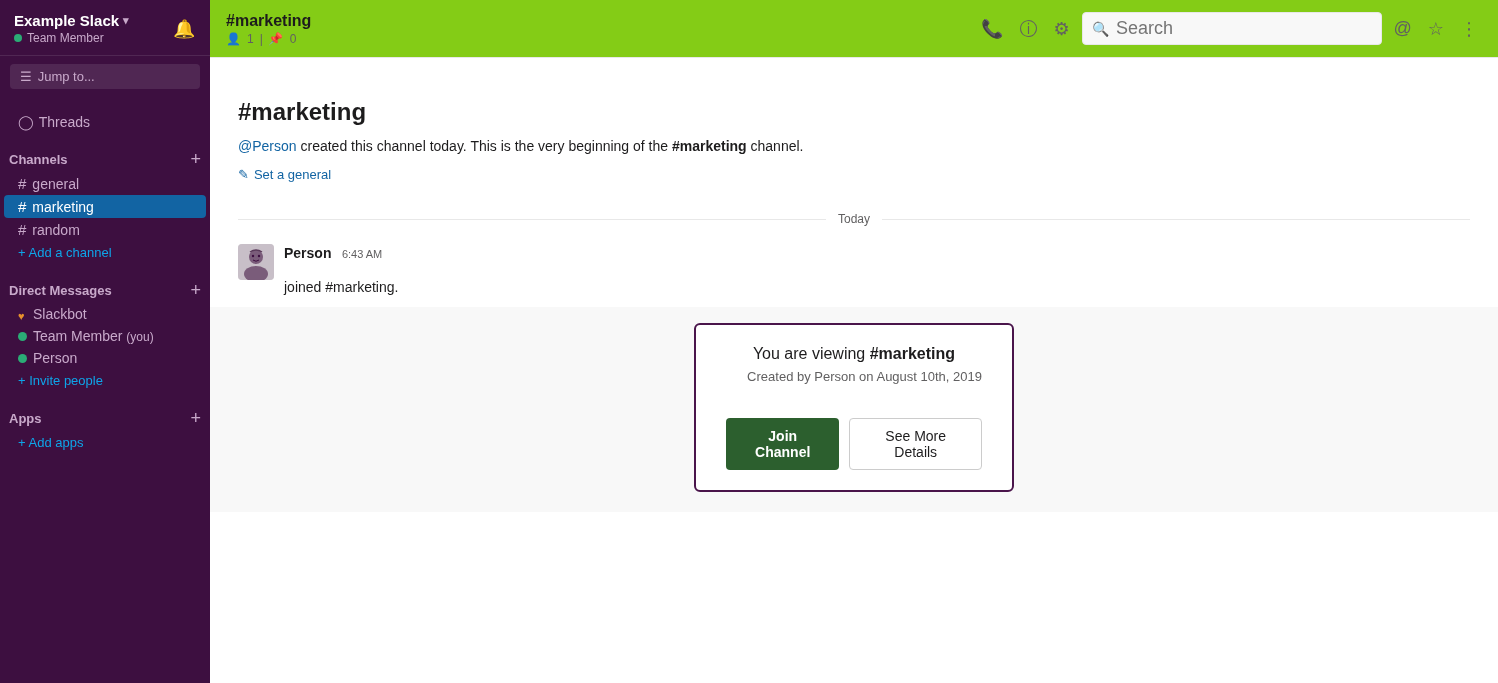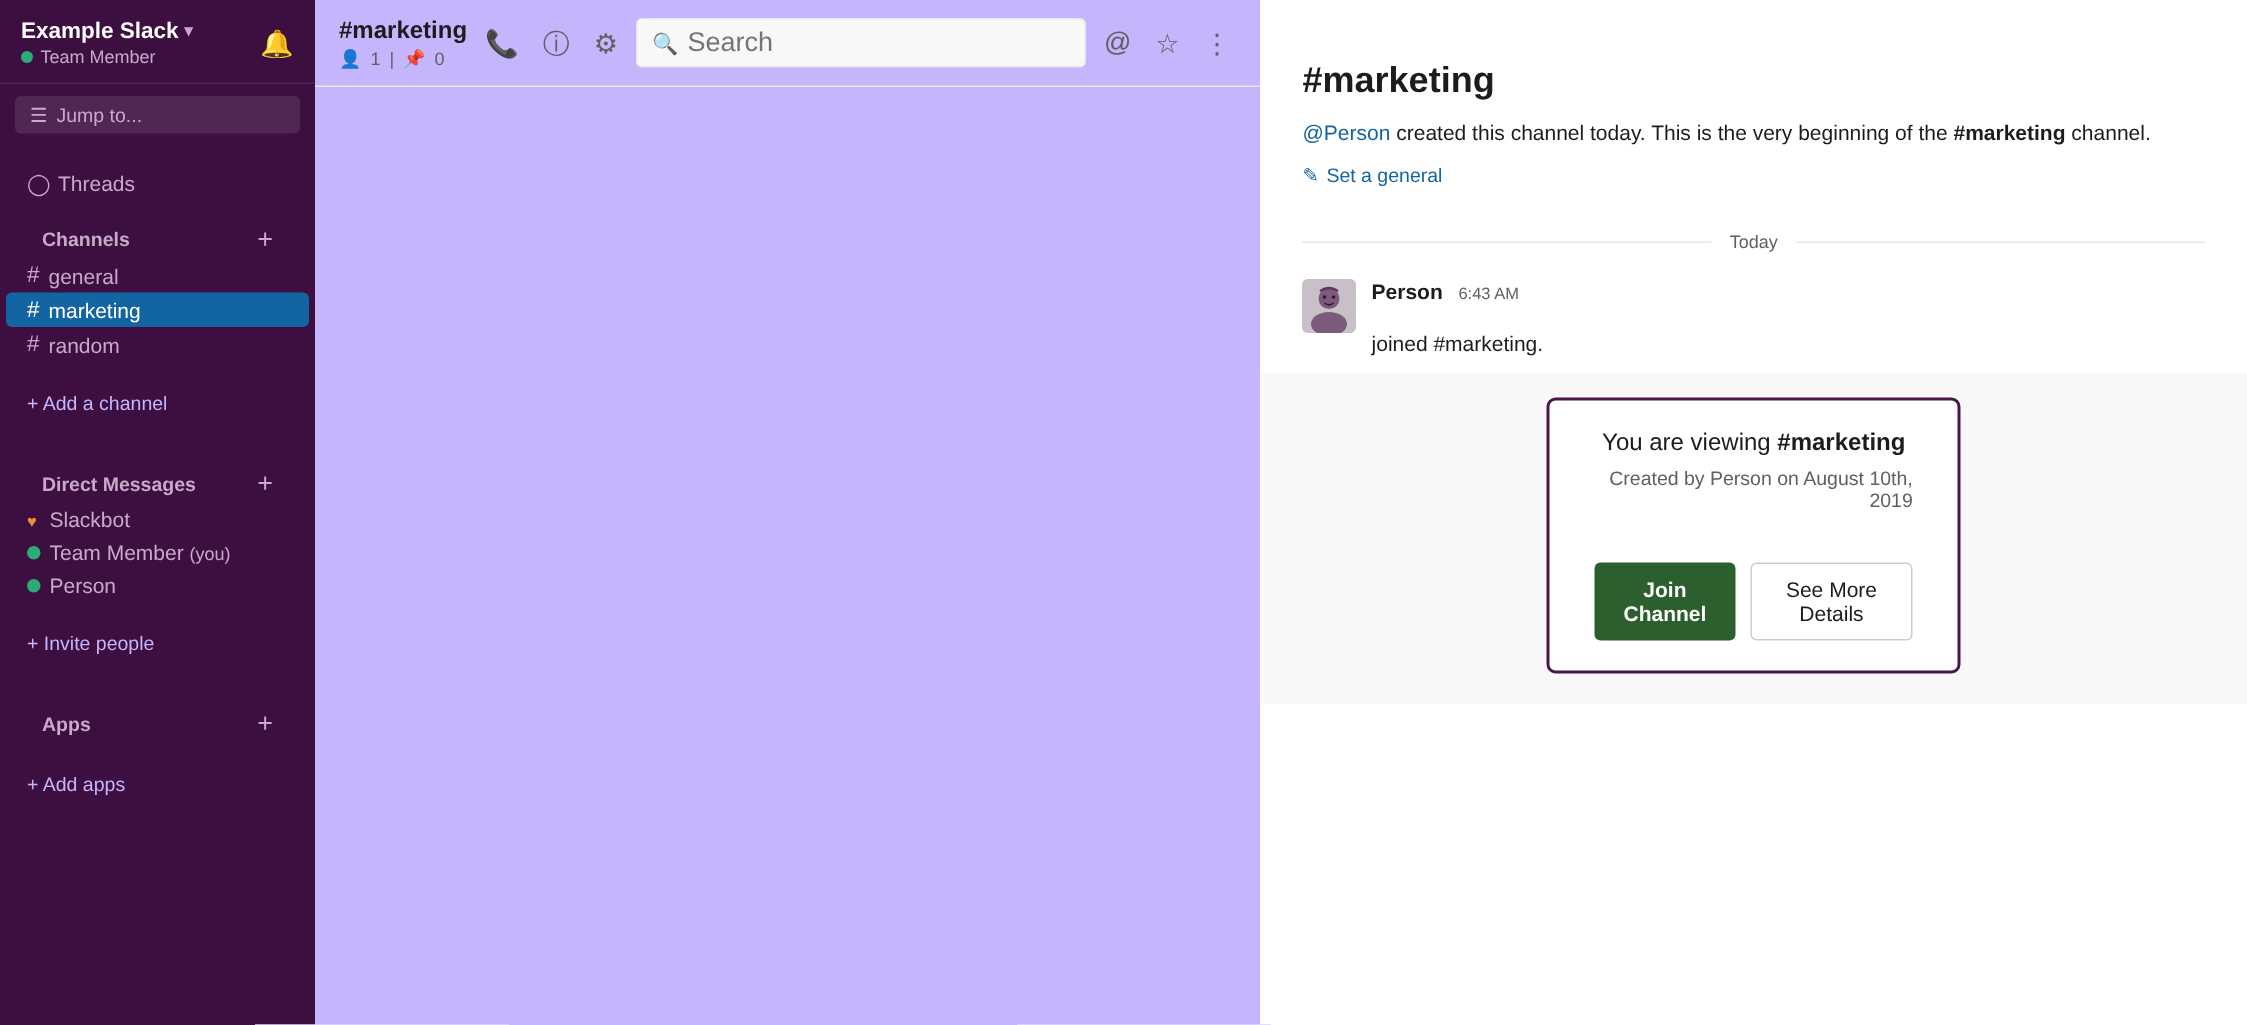--- a/index.html
+++ b/index.html
@@ -63,21 +63,21 @@
     }
 
     .sidebar-section {
       margin-top: 14px;
     }
 
     .sidebar-section-header {
       display: flex;
       align-items: center;
       justify-content: space-between;
-      padding: 2px 28px;
+      padding: 2px 9px;
       color: #c8a9ca;
       font-size: 13px;
       font-weight: 700;
       cursor: pointer;
     }
 
     .sidebar-section-header .add-icon {
       font-size: 18px;
       font-weight: 300;
       color: #c8a9ca;
@@ -114,34 +114,34 @@
       gap: 6px;
     }
 
     .dm-dot { width: 9px; height: 9px; border-radius: 50%; flex-shrink: 0; }
     .dm-dot.green { background: #2bac76; }
     .dm-dot.heart { color: #e8912d; font-size: 11px; }
 
     .add-link {
       padding: 4px 14px;
       font-size: 13px;
-      color: #c4b5fd;
+      color: #0ea5e9;
       cursor: pointer;
       display: flex;
       align-items: center;
       gap: 4px;
-      margin: 16px 4px;
+      margin: 0 4px;
     }
 
     
     #main {
       flex: 1;
       display: flex;
-      flex-direction: row;
-      background: #c4b5fd;
+      flex-direction: column;
+      background: #84cc16;
       height: 100%;
     }
 
     
     #topbar {
       display: flex;
       align-items: center;
       padding: 0 16px;
       height: 58px;
       border-bottom: 1px solid #e8e8e8;
@@ -311,21 +311,21 @@
       padding: 16px 28px 20px;
       background: #f8f8f8;
     }
 
     .viewing-banner {
       border: 2px solid #4a154b;
       border-radius: 6px;
       background: #fff;
       padding: 20px 30px;
       text-align: center;
-      width: 276px;
+      width: 320px;
     }
 
     .viewing-banner .banner-title {
       font-size: 16px;
       color: #1d1c1d;
       margin-bottom: 6px;
     }
 
     .viewing-banner .banner-title strong { font-weight: 700; }
 

